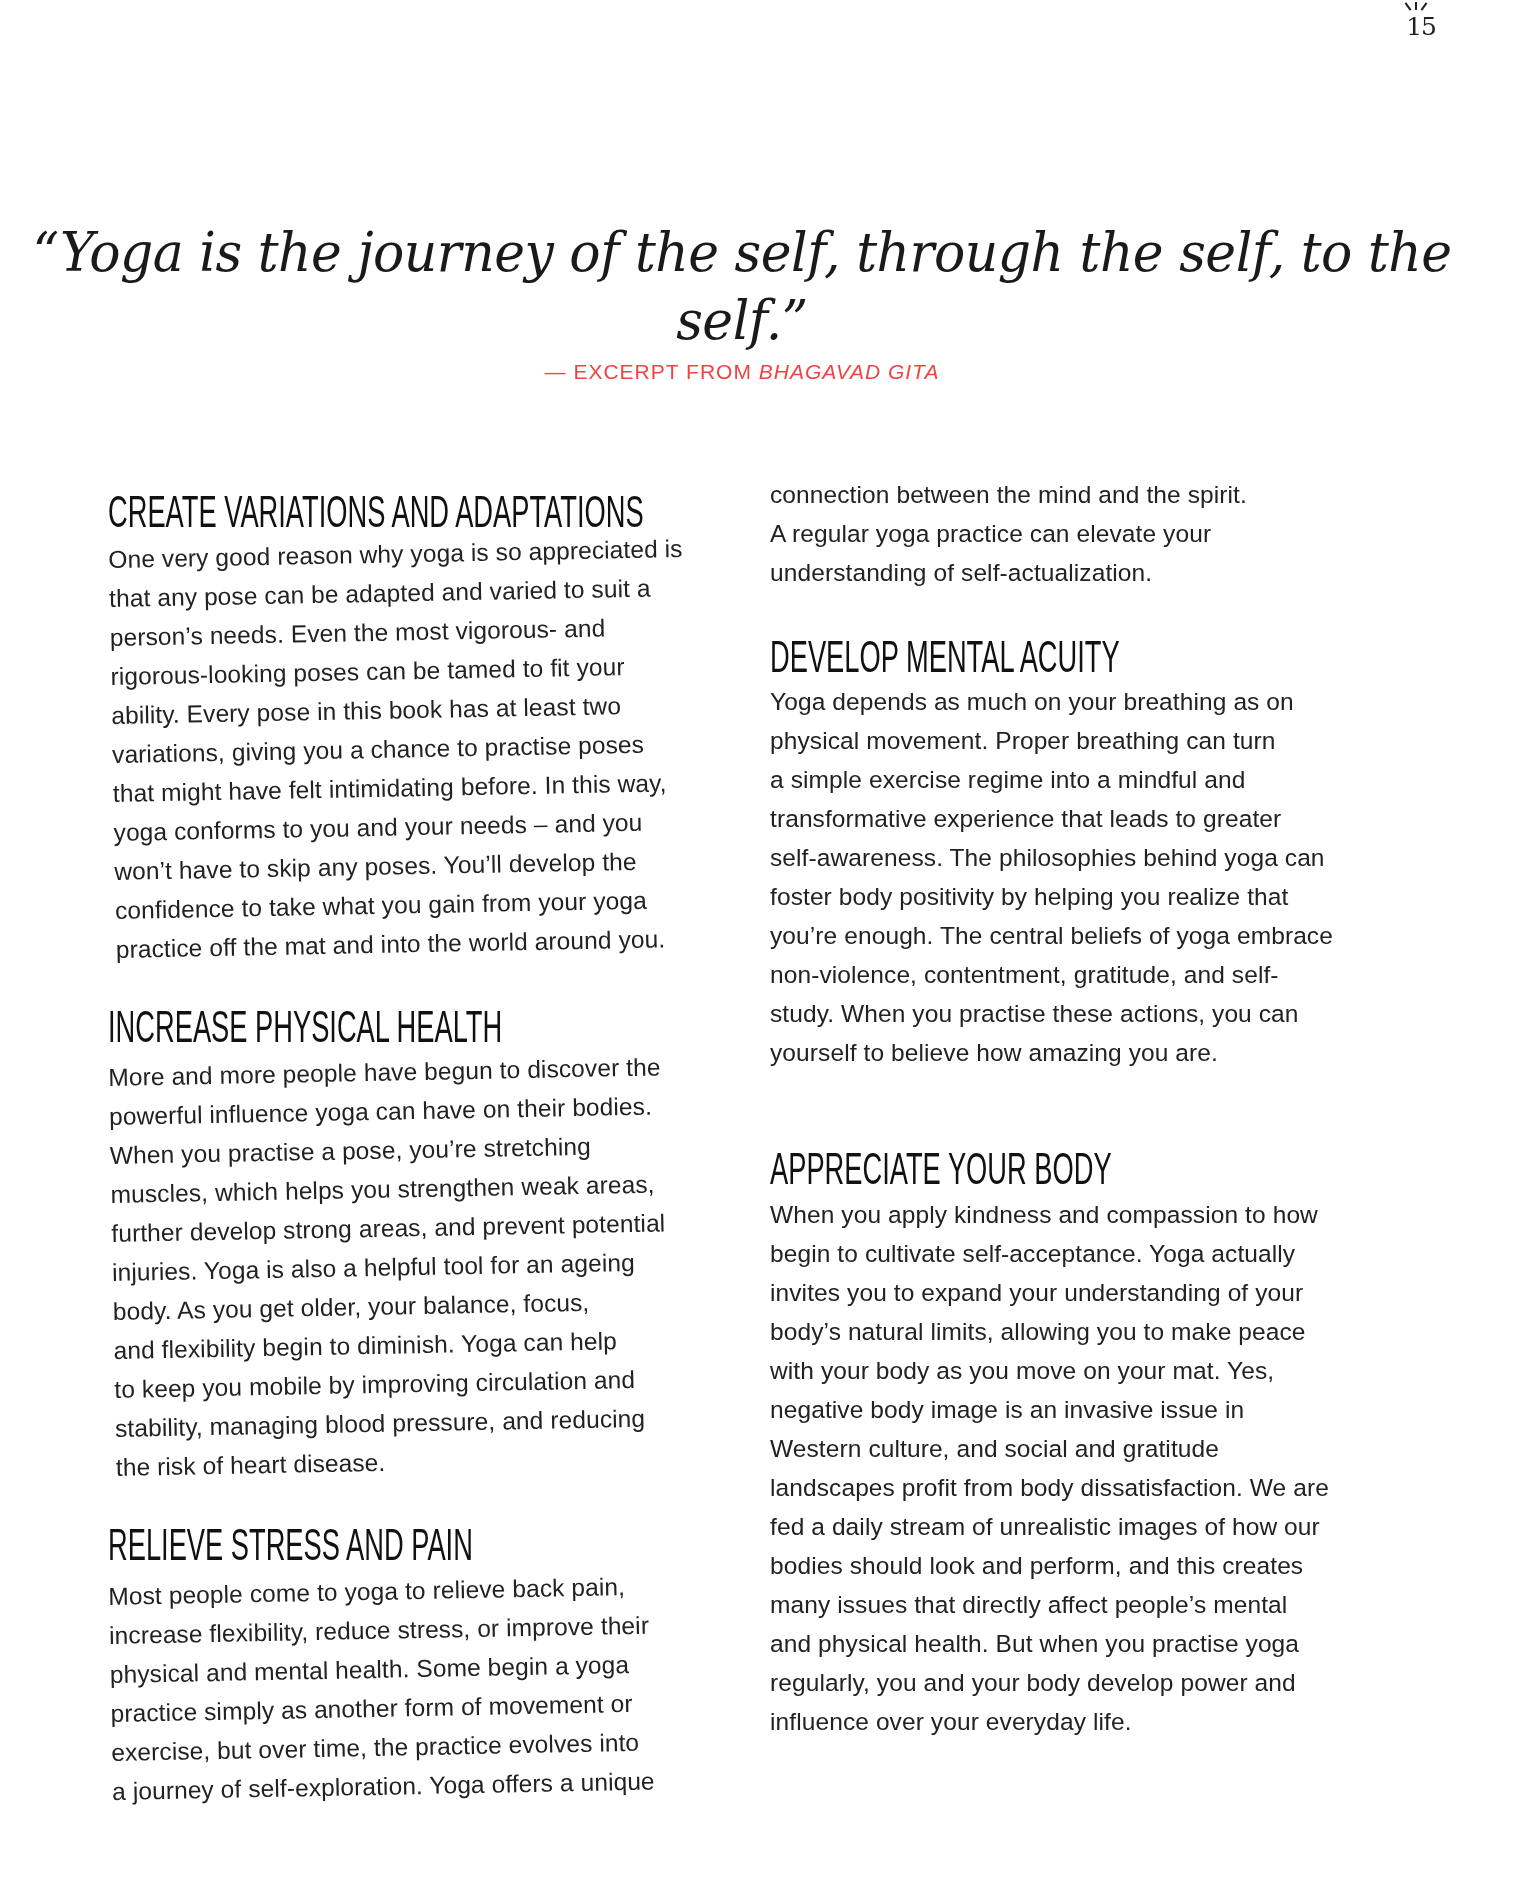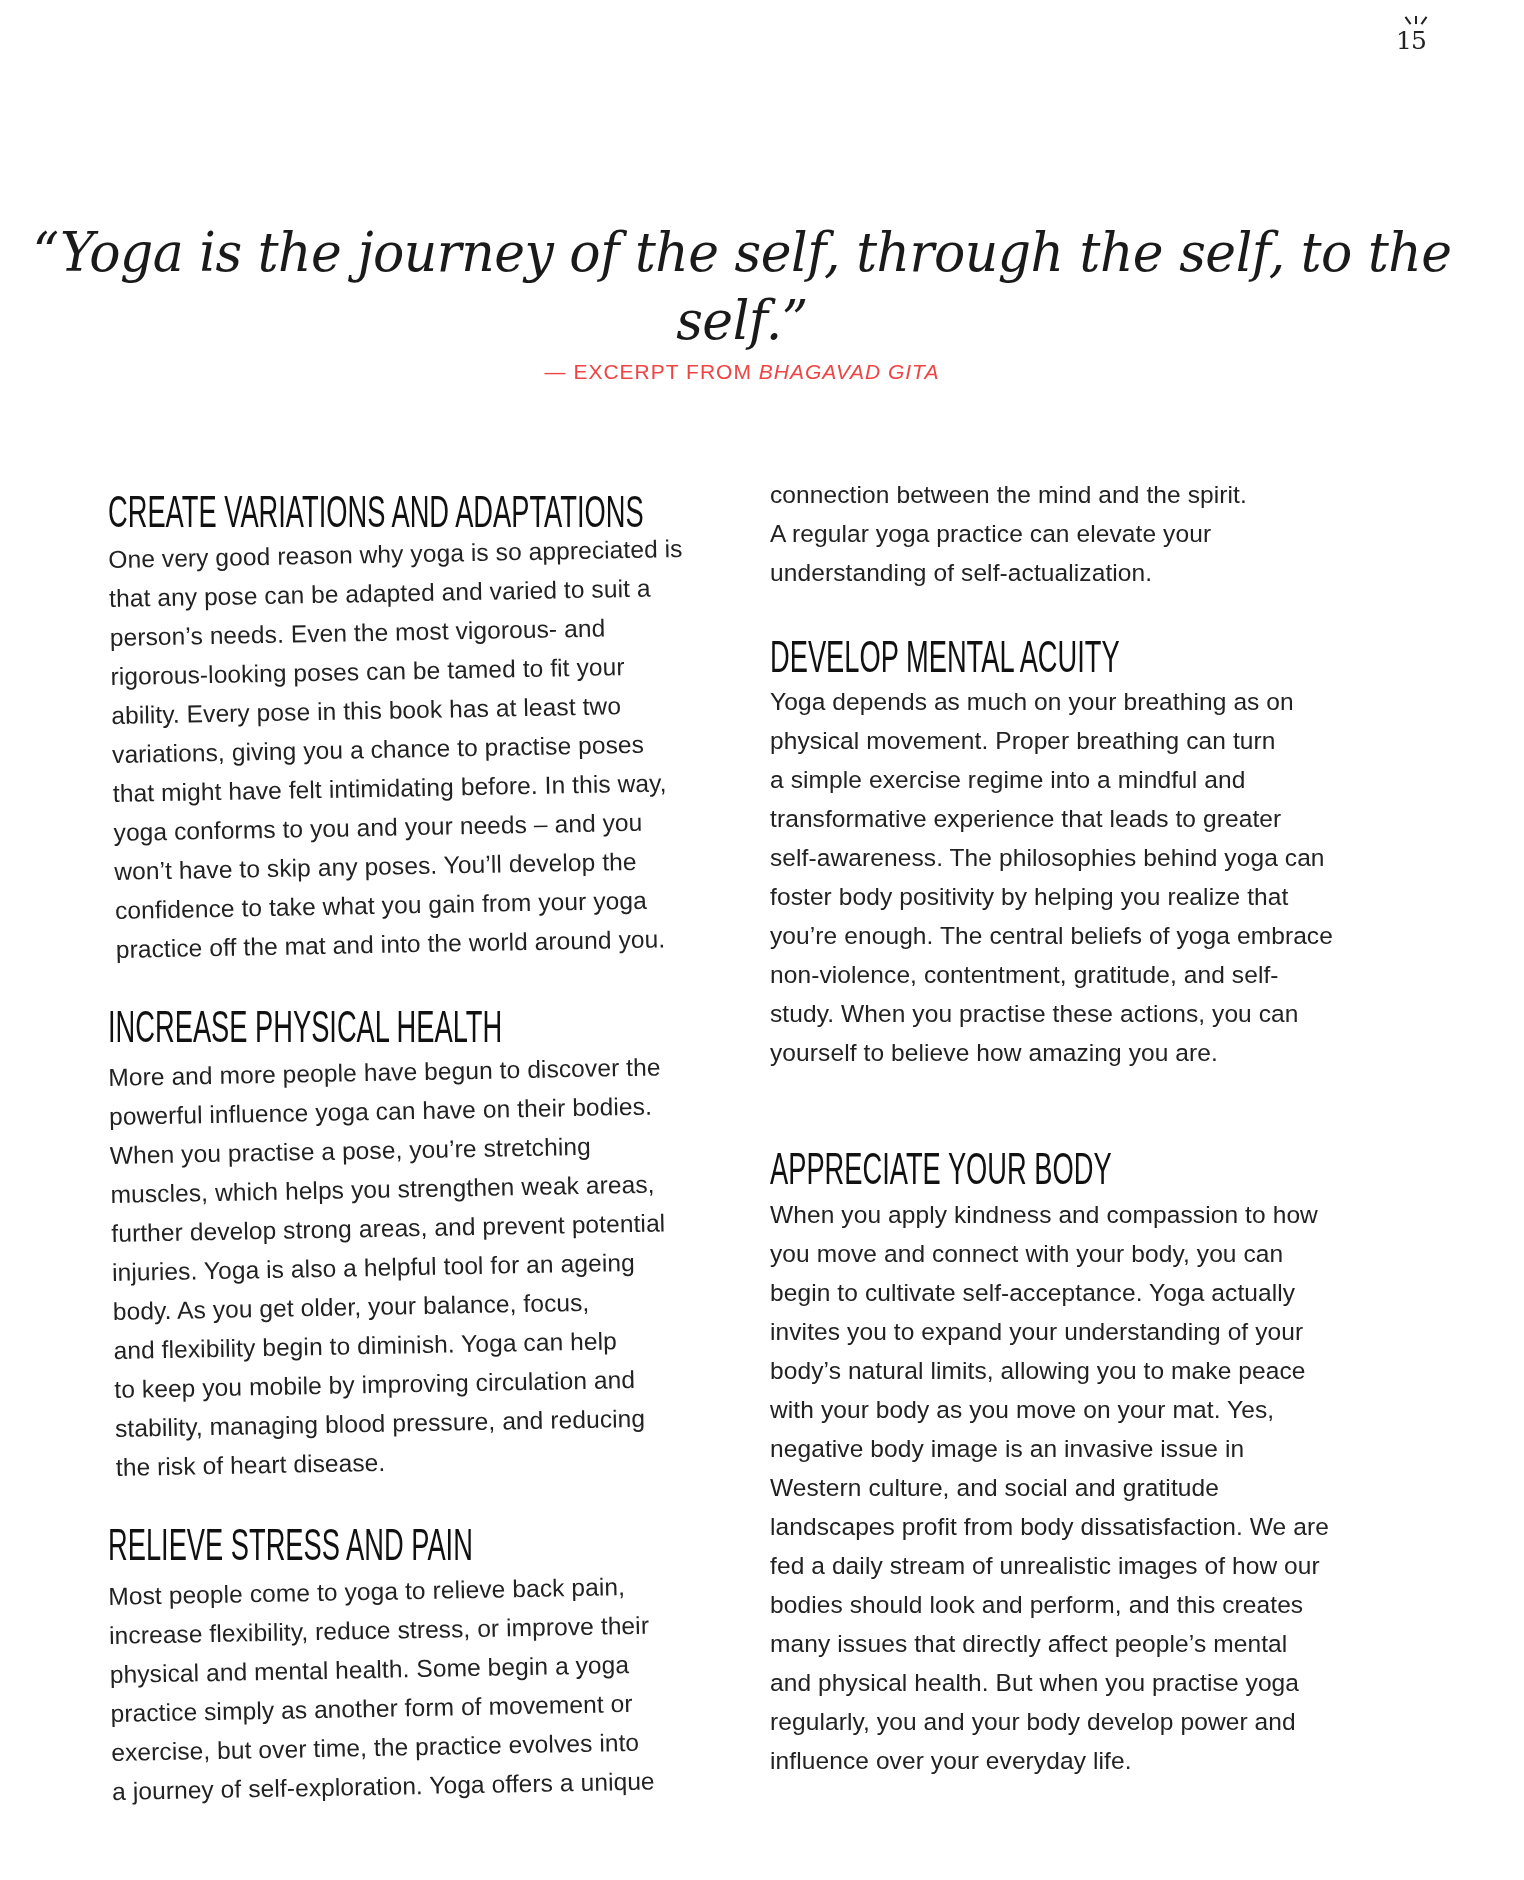--- a/index.html
+++ b/index.html
@@ -2,21 +2,21 @@
 <html><head>
 <meta charset="utf-8">
 <style>
   html, body { margin: 0; padding: 0; background: #ffffff; }
   body {
     width: 1524px; height: 1880px; position: relative; overflow: hidden;
     color: #1c1c1c;
     font-family: "DejaVu Sans", sans-serif;
   }
   .page-number {
-    position: absolute; left: 1396px; top: 16px; width: 40px; text-align: left;
+    position: absolute; left: 1396px; top: 2px; width: 40px; text-align: right;
   }
   .page-number .rays {
     display: block; height: 12px; position: relative;
   }
   .page-number .rays i {
     position: absolute; top: 0; width: 2px; height: 9px; background: #222;
   }
   .page-number .rays i:nth-child(1) { left: 11px; transform: rotate(-35deg); }
   .page-number .rays i:nth-child(2) { left: 19px; height: 8px; }
   .page-number .rays i:nth-child(3) { left: 27px; transform: rotate(35deg); }
@@ -135,21 +135,20 @@
       <span class="line">foster body positivity by helping you realize that</span>
       <span class="line">you’re enough. The central beliefs of yoga embrace</span>
       <span class="line">non-violence, contentment, gratitude, and self-</span>
       <span class="line">study. When you practise these actions, you can</span>
       <span class="line">yourself to believe how amazing you are.</span>
     </div>
 
   <div class="heading" style="top:1145px;">APPRECIATE YOUR BODY</div>
   <div class="para" style="top:1195px;">
       <span class="line">When you apply kindness and compassion to how</span>
-      <span class="line">you move and connect with your body, you can</span>
       <span class="line">begin to cultivate self-acceptance. Yoga actually</span>
       <span class="line">invites you to expand your understanding of your</span>
       <span class="line">body’s natural limits, allowing you to make peace</span>
       <span class="line">with your body as you move on your mat. Yes,</span>
       <span class="line">negative body image is an invasive issue in</span>
       <span class="line">Western culture, and social and gratitude</span>
       <span class="line">landscapes profit from body dissatisfaction. We are</span>
       <span class="line">fed a daily stream of unrealistic images of how our</span>
       <span class="line">bodies should look and perform, and this creates</span>
       <span class="line">many issues that directly affect people’s mental</span>

